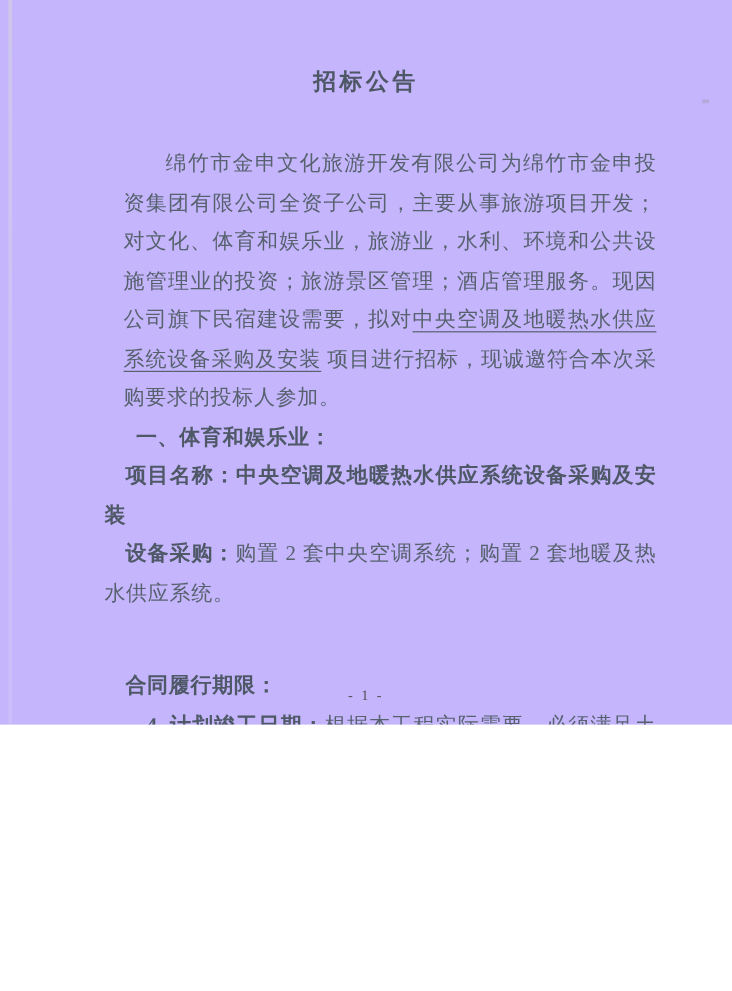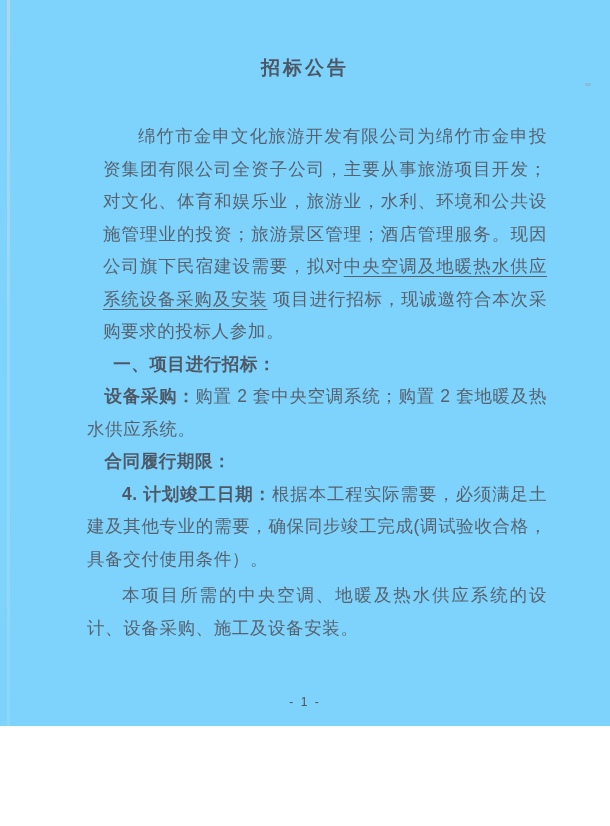--- a/index.html
+++ b/index.html
@@ -3,23 +3,23 @@
 <meta charset="utf-8">
 <style>
   html, body {
     margin: 0;
     padding: 0;
     background: #ffffff;
   }
   .page {
     position: relative;
     width: 610px;
-    height: 726px;
-    background: #7dd3fc;
-    font-family: Liberation Sans, sans-serif;
+    height: 604px;
+    background: #c4b5fd;
+    font-family: Liberation Serif, serif;
     color: #58626f;
     overflow: hidden;
     box-sizing: border-box;
   }
   
   .scan-edge-left {
     position: absolute;
     left: 7px;
     top: 0;
     width: 3px;
@@ -80,21 +80,22 @@
 <body>
 
 <div class="page">
   <div class="scan-edge-left"></div>
   <div class="scan-speck"></div>
 
   <h1 class="doc-title">招标公告</h1>
 
   <div class="content">
       <p class="blk body" style="text-indent: 2em; margin-left: 16px;"><span>绵竹市金申文化旅游开发有限公司为绵竹市金申投资集团有限公司全资子公司，主要从事旅游项目开发；对文化、体育和娱乐业，旅游业，水利、环境和公共设施管理业的投资；旅游景区管理；酒店管理服务。现因公司旗下民宿建设需要，拟对</span><span class="u">中央空调及地暖热水供应系统设备采购及安装</span><span> 项目进行招标，现诚邀符合本次采购要求的投标人参加。</span></p>
-      <p class="blk heading" style="text-indent: 1.5em;"><span class="b">一、项目进行招标：</span></p>
+      <p class="blk heading" style="text-indent: 1.5em;"><span class="b">一、体育和娱乐业：</span></p>
+      <p class="blk field" style="text-indent: 1em;"><span class="b">项目名称：中央空调及地暖热水供应系统设备采购及安装</span></p>
       <p class="blk body" style="text-indent: 1em;"><span class="b">设备采购：</span><span>购置 2 套中央空调系统；购置 2 套地暖及热水供应系统。</span></p>
-      <p class="blk field" style="text-indent: 1em;"><span class="b">合同履行期限：</span></p>
+      <p class="blk field" style="text-indent: 1em; margin-top: 45px;"><span class="b">合同履行期限：</span></p>
       <p class="blk body" style="text-indent: 2em;"><span class="b">4. 计划竣工日期：</span><span>根据本工程实际需要，必须满足土建及其他专业的需要，确保同步竣工完成(调试验收合格，具备交付使用条件）。</span></p>
       <p class="blk body" style="text-indent: 2em; margin-top: 4px;"><span>本项目所需的中央空调、地暖及热水供应系统的设计、设备采购、施工及设备安装。</span></p>
     </div>
 
   <div class="page-number">- 1 -</div>
 </div>
 
 </body></html>

